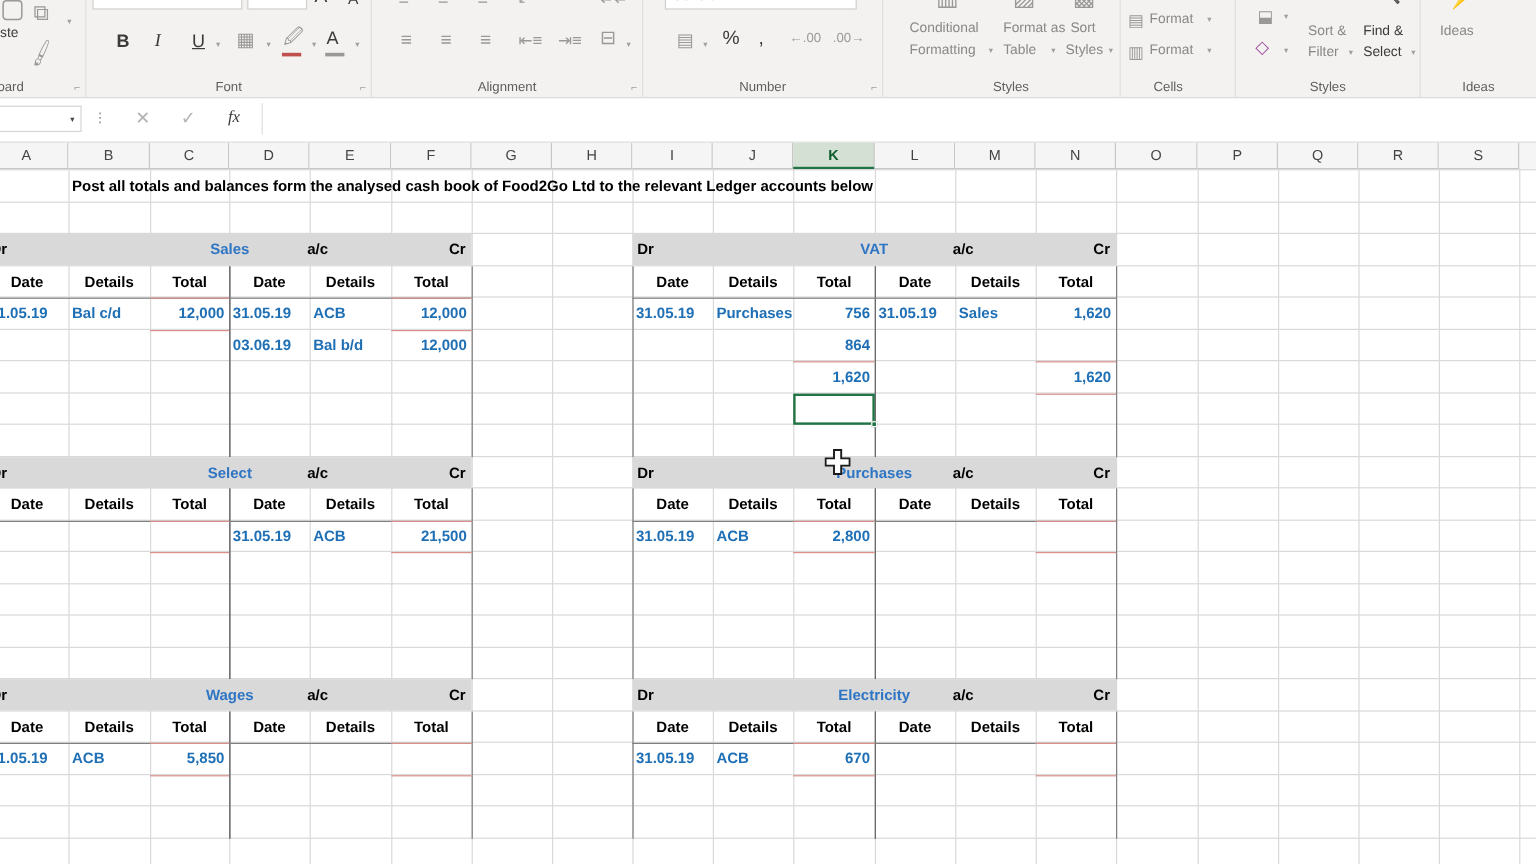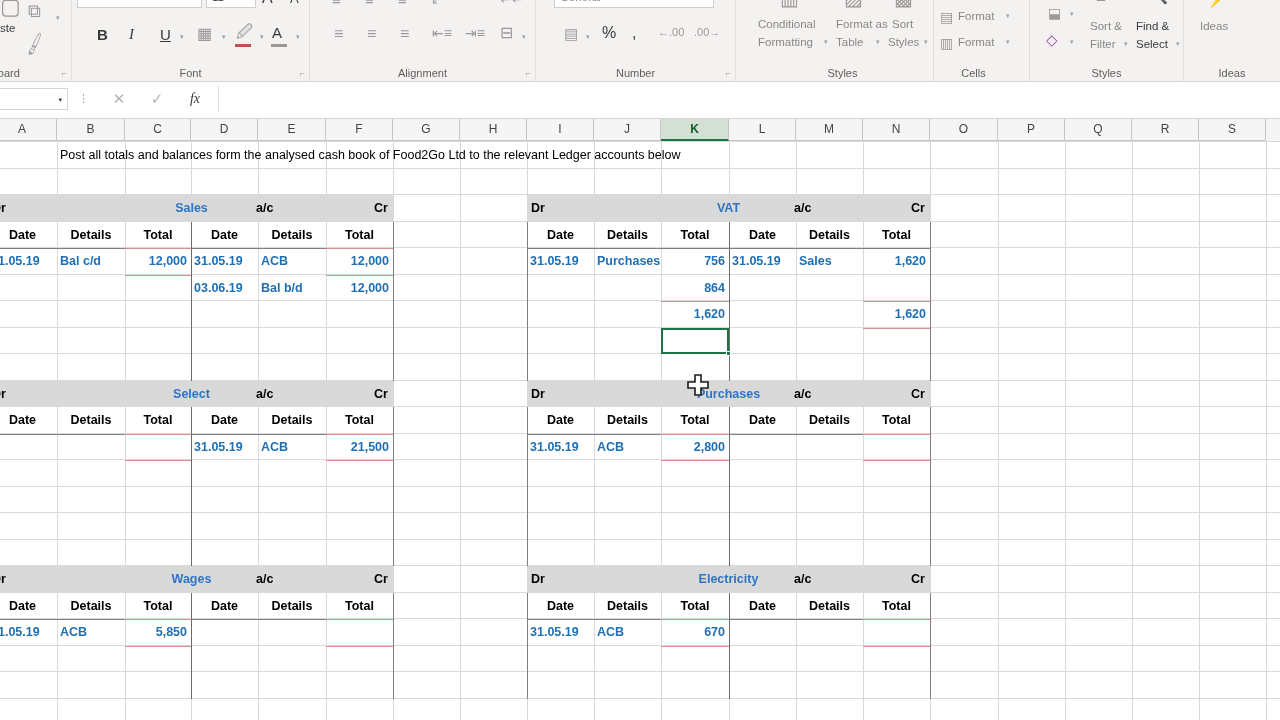--- a/index.html
+++ b/index.html
@@ -311,21 +311,21 @@
       <div class="gline-v" style="left: 729px;"></div>
       <div class="gline-v" style="left: 796px;"></div>
       <div class="gline-v" style="left: 863px;"></div>
       <div class="gline-v" style="left: 930px;"></div>
       <div class="gline-v" style="left: 998px;"></div>
       <div class="gline-v" style="left: 1065px;"></div>
       <div class="gline-v" style="left: 1132px;"></div>
       <div class="gline-v" style="left: 1199px;"></div>
       <div class="gline-v" style="left: 1266px;"></div>
       <div class="cell l" style="left: -12px; top: 1px; width: 69px; height: 26px; font-weight: 400; color: rgb(0, 0, 0);">ii)</div>
-      <div class="cell l" style="left: 57px; top: 1px; width: 1200px; height: 26px; color: rgb(0, 0, 0);">Post all totals and balances form the analysed cash book of Food2Go Ltd to the relevant Ledger accounts below</div>
+      <div class="cell l" style="left: 57px; top: 1px; width: 1200px; height: 26px; color: rgb(0, 0, 0); font-weight: bold;">Post all totals and balances form the analysed cash book of Food2Go Ltd to the relevant Ledger accounts below</div>
       <div class="titleband" style="left: -12px; top: 54px; width: 405px;"></div>
       <div class="bandtxt" style="left: -8px; top: 54px;">Dr</div>
       <div class="bandtxt acct" style="left: 125px; top: 54px; width: 133px; text-align: center;">Sales</div>
       <div class="bandtxt" style="left: 256px; top: 54px;">a/c</div>
       <div class="bandtxt" style="left: 333px; top: 54px; width: 55px; text-align: right;">Cr</div>
       <div class="cell c" style="left: -12px; top: 81px; width: 69px; height: 26px; font-weight: bold; color: rgb(0, 0, 0);">Date</div>
       <div class="cell c" style="left: 57px; top: 81px; width: 68px; height: 26px; font-weight: bold; color: rgb(0, 0, 0);">Details</div>
       <div class="cell c" style="left: 125px; top: 81px; width: 66px; height: 26px; font-weight: bold; color: rgb(0, 0, 0);">Total</div>
       <div class="cell c" style="left: 191px; top: 81px; width: 67px; height: 26px; font-weight: bold; color: rgb(0, 0, 0);">Date</div>
       <div class="cell c" style="left: 258px; top: 81px; width: 68px; height: 26px; font-weight: bold; color: rgb(0, 0, 0);">Details</div>

